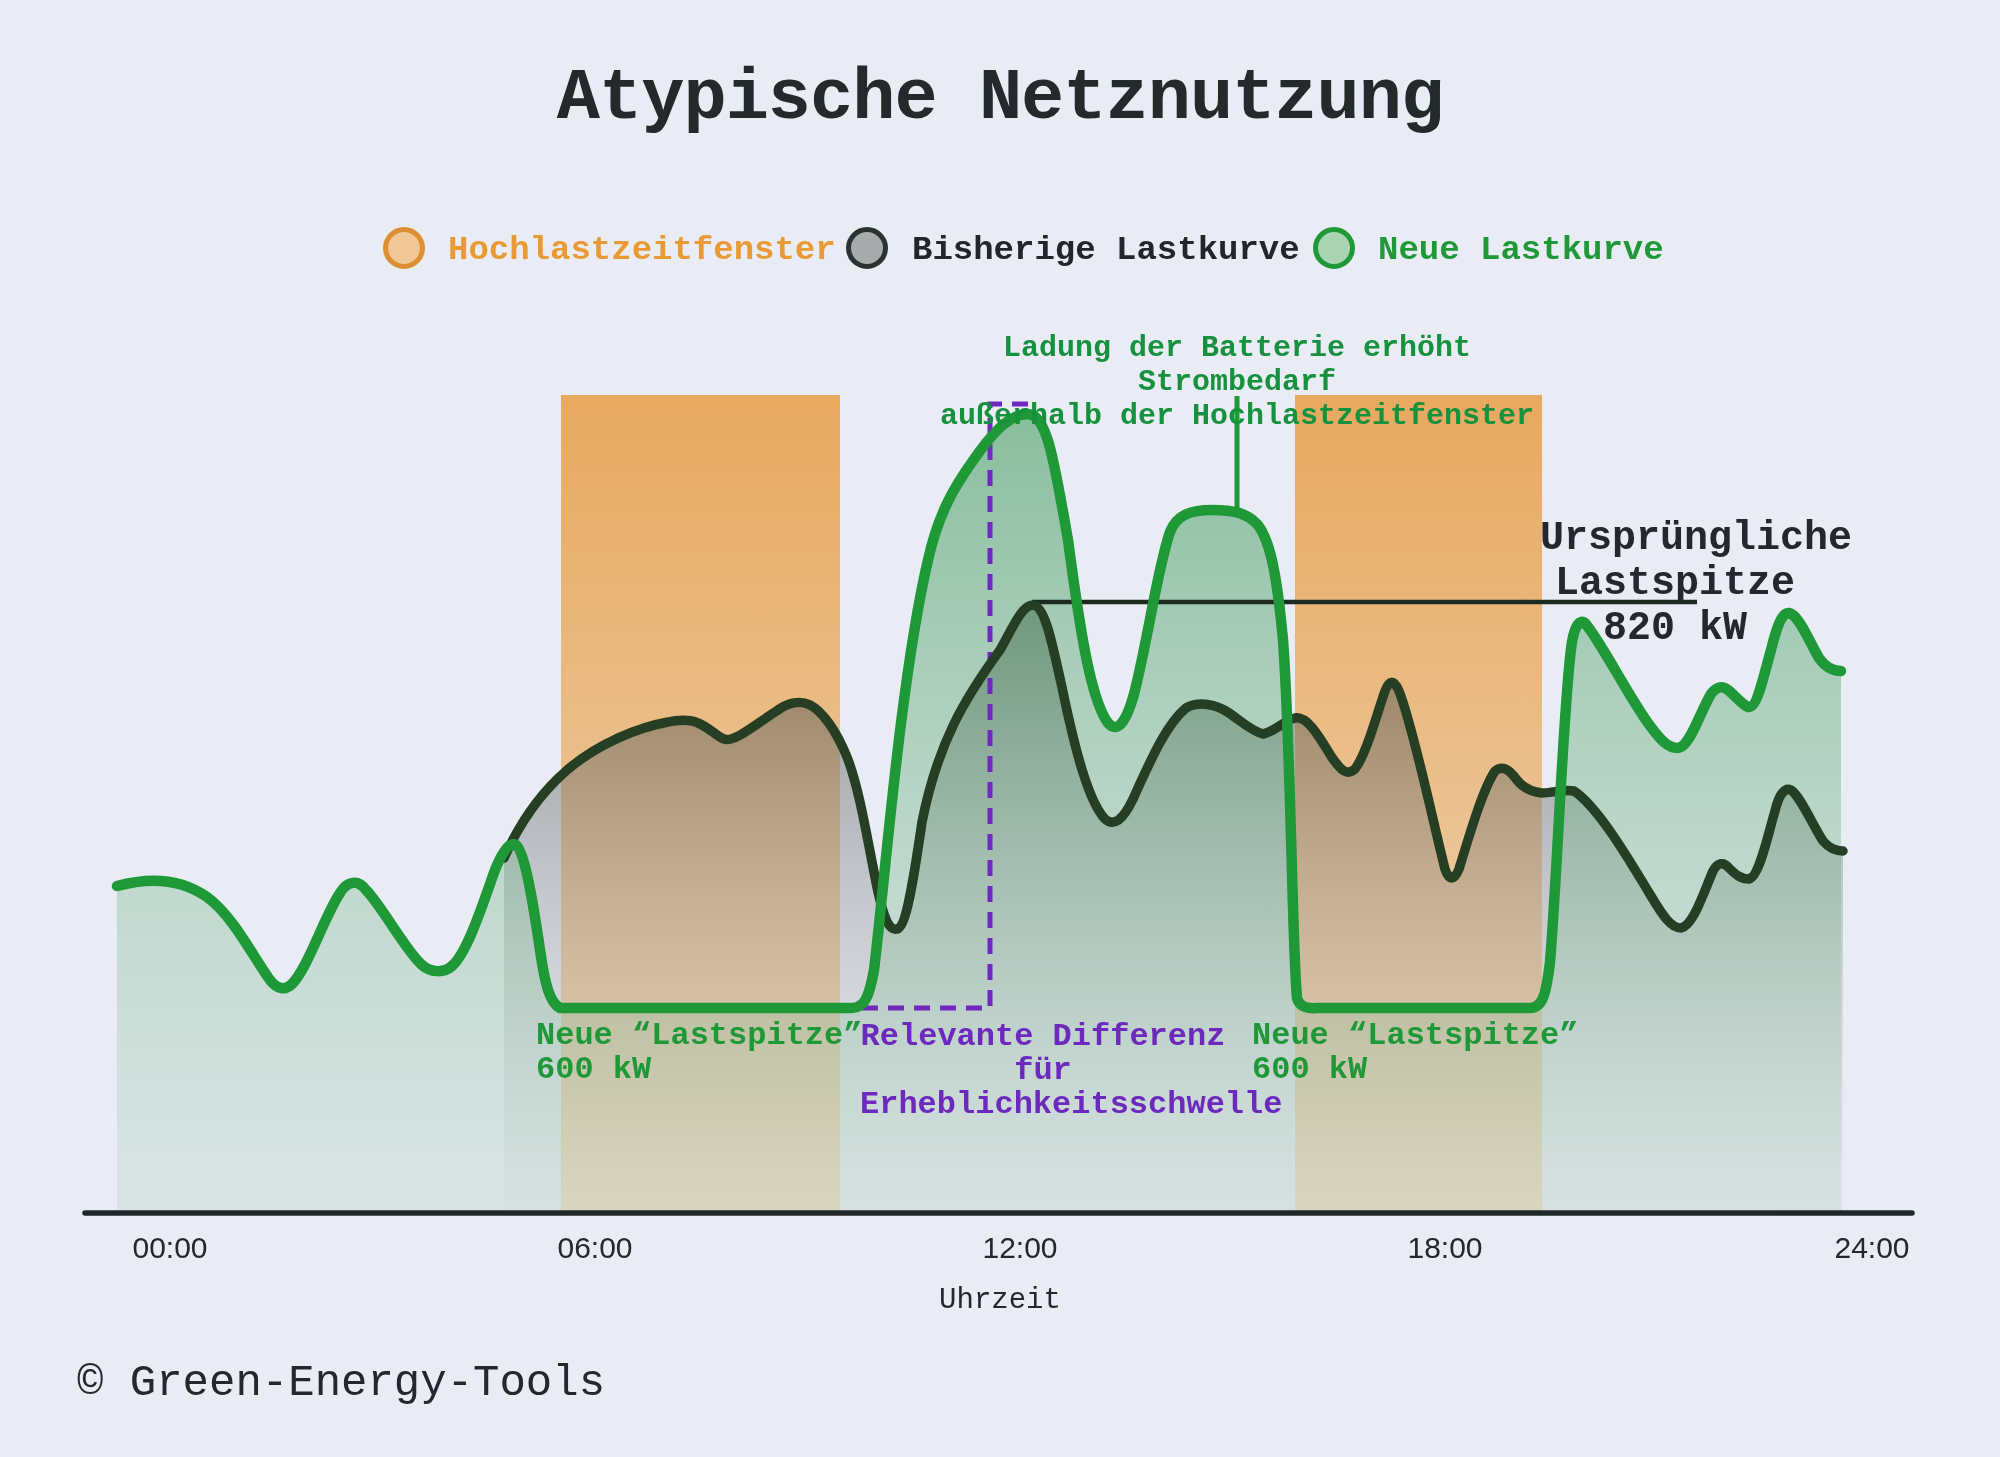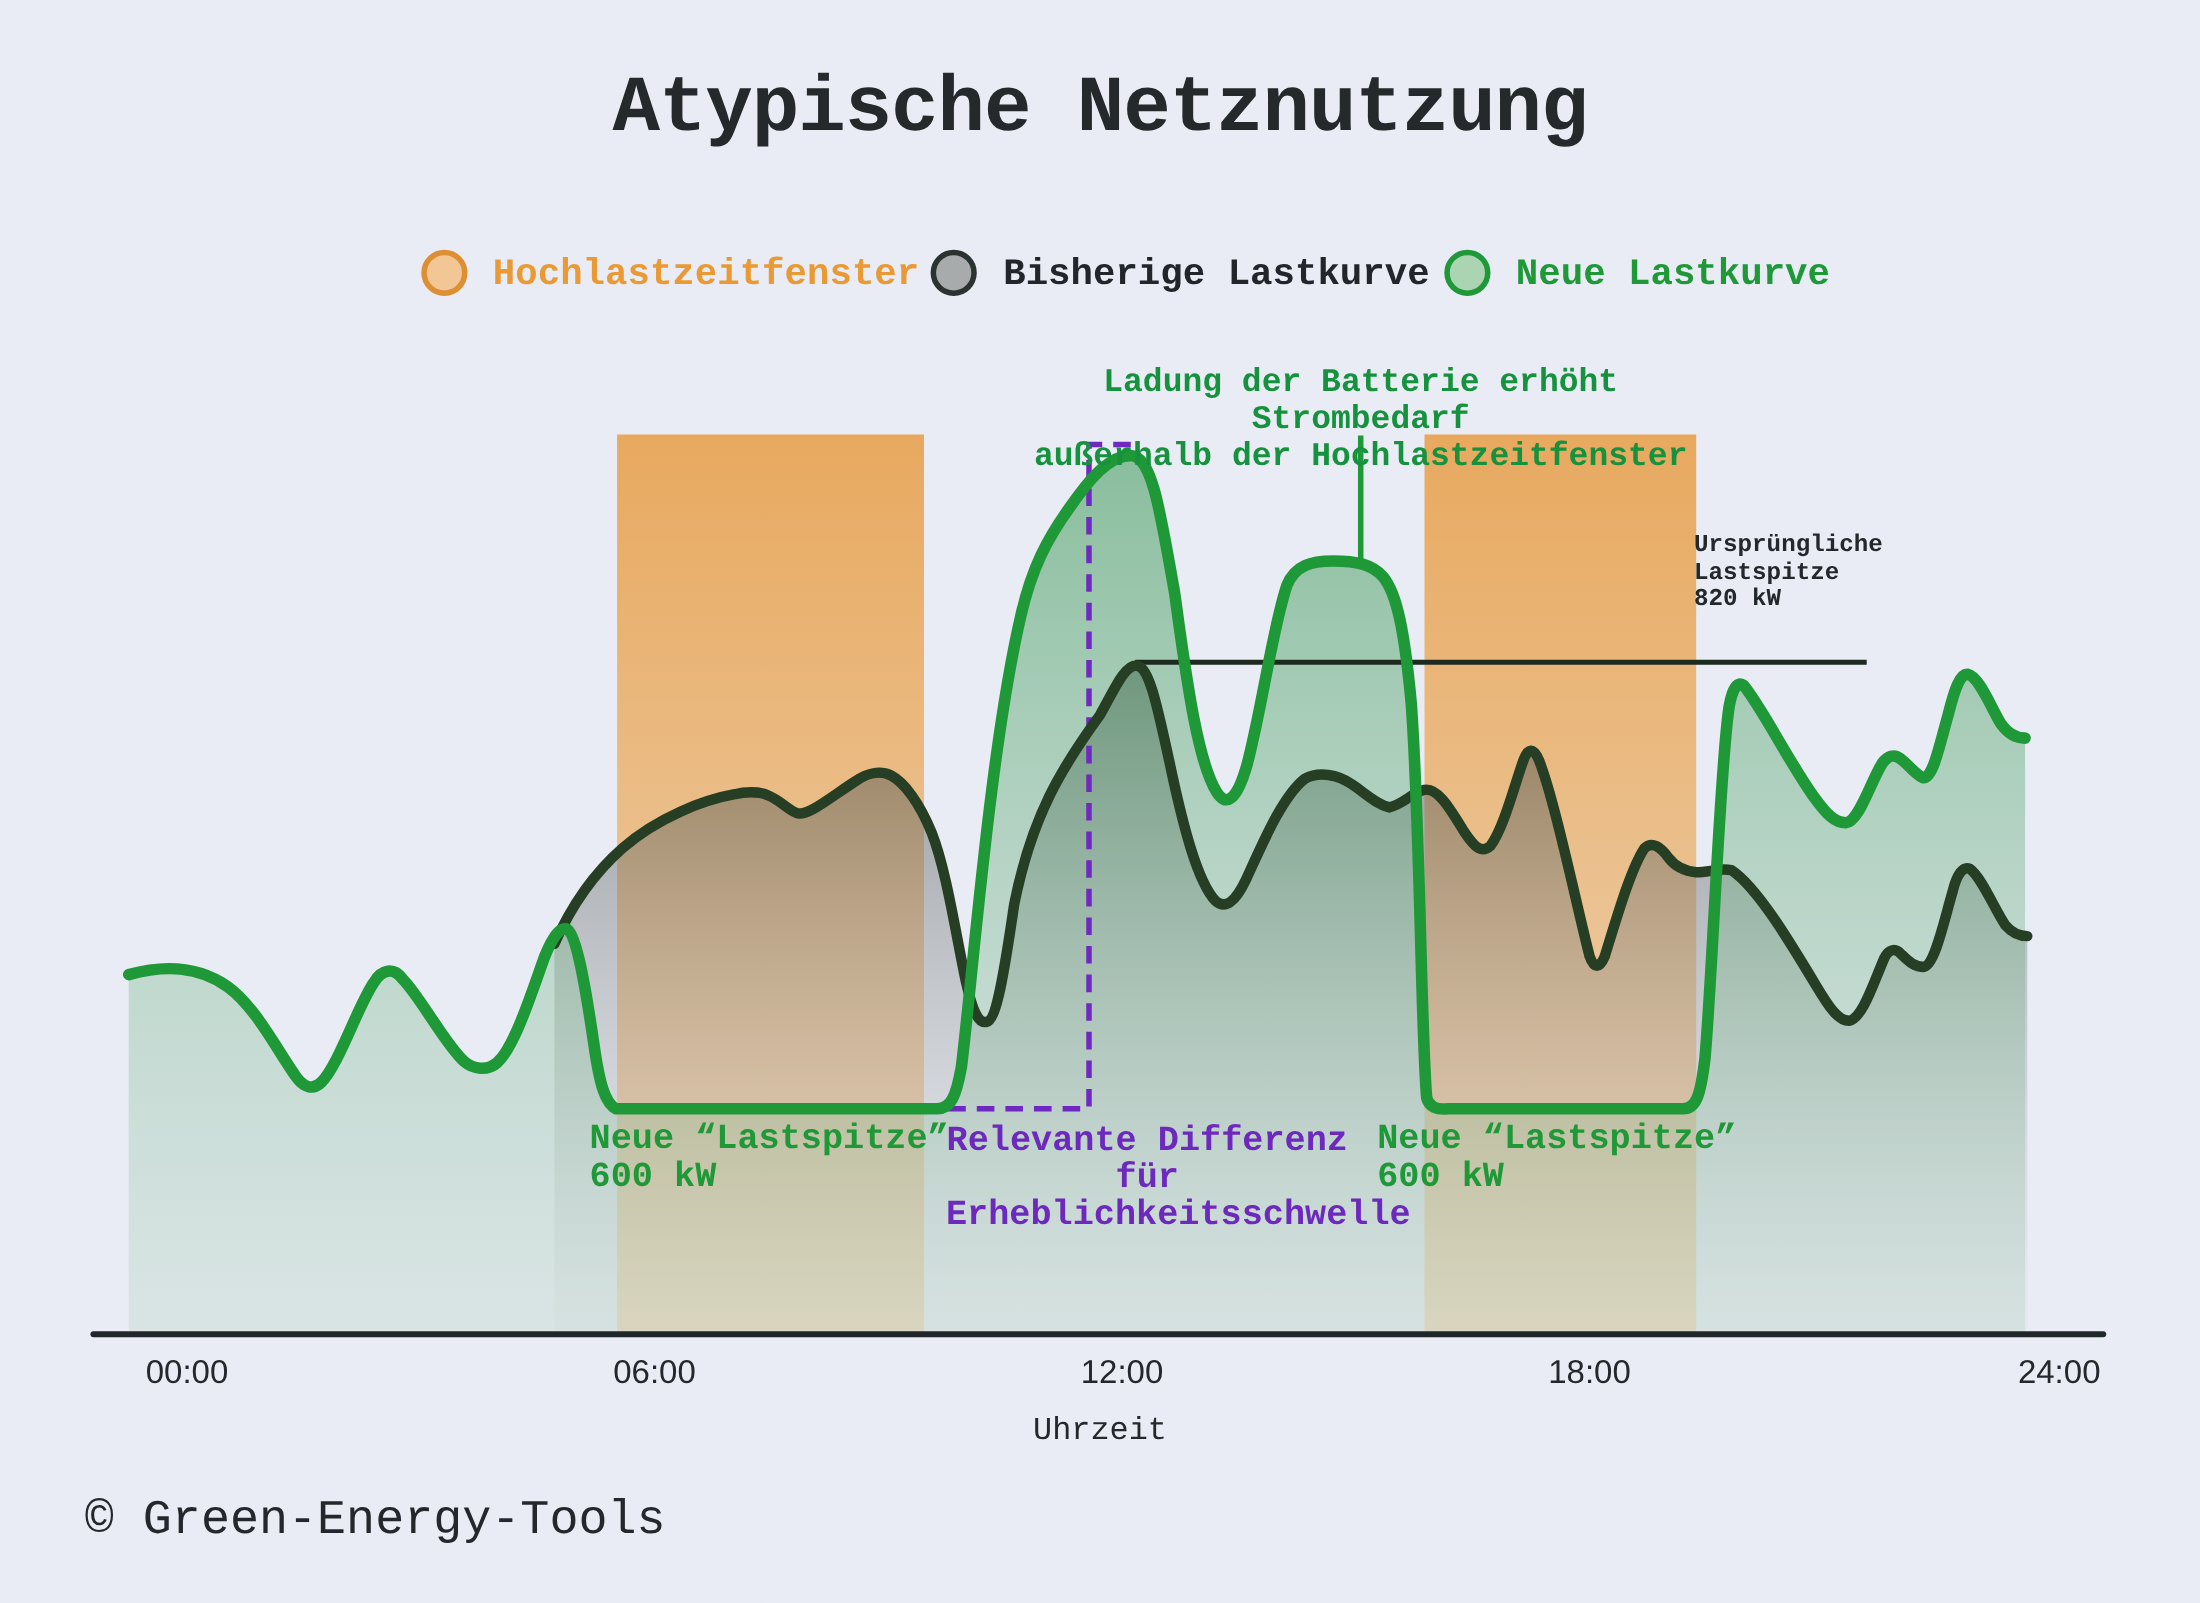--- a/index.html
+++ b/index.html
@@ -13,21 +13,21 @@
          border:5px solid #000;}
   .lc-orange{left:383px;top:227px;border-color:#dd8f33;background:#f2c695;}
   .lc-gray{left:846px;top:227px;border-color:#2b3330;background:#a8abac;}
   .lc-green{left:1313px;top:227px;border-color:#1f9838;background:#abd4b2;}
   .legend-label{position:absolute;top:231px;font-size:34px;font-weight:700;}
   .ll-orange{left:448px;color:#ea9a35;}
   .ll-gray{left:912px;color:#20262a;}
   .ll-green{left:1378px;color:#1f9838;}
   .anno-battery{left:900px;width:674px;top:331px;text-align:center;font-size:30px;
          font-weight:700;color:#16913d;line-height:1.14;}
-  .anno-origpeak{left:1540px;width:270px;top:484px;text-align:left;font-size:22px;
+  .anno-origpeak{left:1540px;width:270px;top:517px;text-align:center;font-size:40px;
          font-weight:700;color:#22282b;line-height:1.12;}
   .anno-purple{left:860px;width:366px;top:1020px;text-align:center;font-size:32px;
          font-weight:700;color:#6d28bd;line-height:1.06;}
   .anno-newpeak{width:330px;top:1019px;font-size:32px;
          font-weight:700;color:#1f9838;line-height:1.06;}
   .np-left{left:536px;}
   .np-right{left:1252px;}
   .tick{position:absolute;top:1231px;transform:translateX(-50%);font-size:30px;
          font-weight:500;color:#22282b;margin-left:20px;}
   .xlabel{left:0;right:0;top:1284px;text-align:center;font-size:29px;color:#22282b;}

